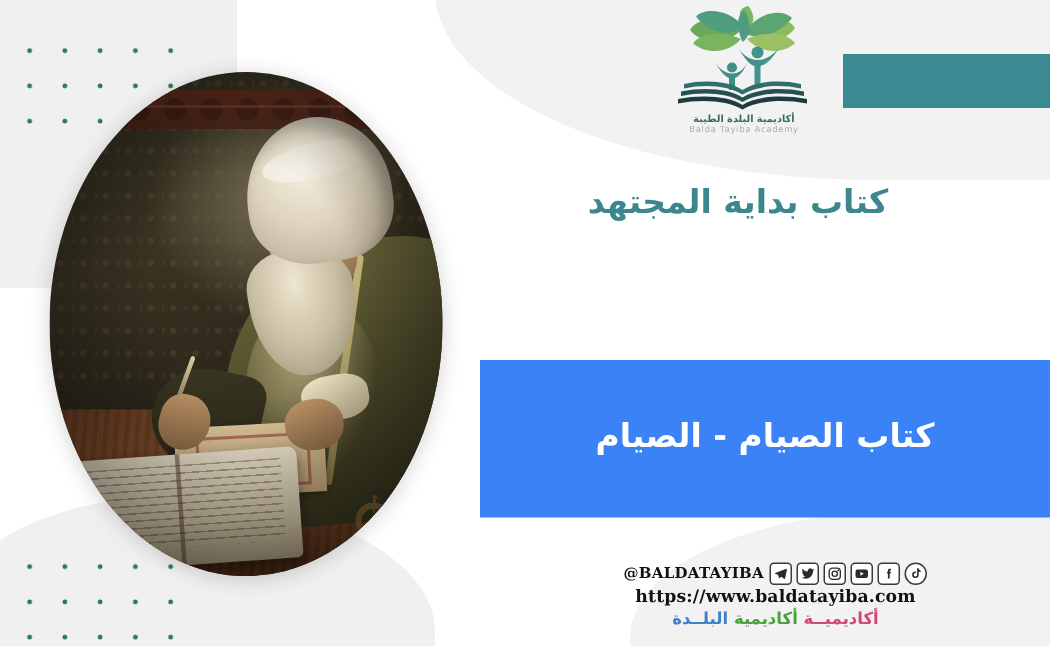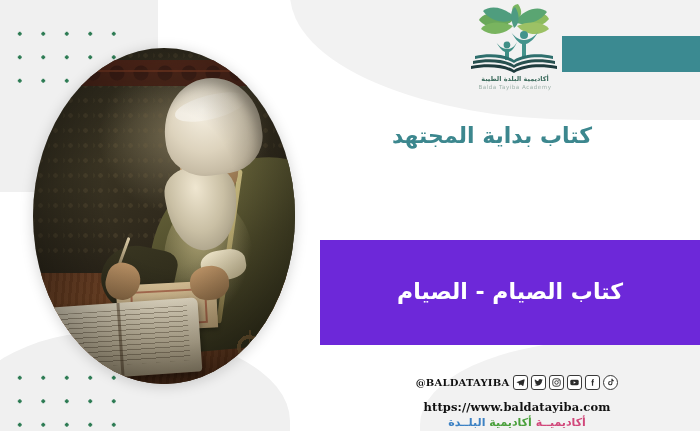--- a/index.html
+++ b/index.html
@@ -185,21 +185,21 @@
       radial-gradient(circle, rgba(0,0,0,0) 0 8px, #8a6a3c 8px 12px, rgba(0,0,0,0) 12px),
       conic-gradient(#7d5f36 0 8deg, rgba(0,0,0,0) 8deg 30deg);
     opacity:.8;
   }
   .ph-vignette{
     position:absolute;inset:0;
     background:radial-gradient(ellipse 72% 66% at 52% 42%, rgba(0,0,0,0) 35%, rgba(0,0,0,.55) 100%);
   }
 
   
-  .logo{position:absolute;left:460px;top:4px;width:110px;height:98px;text-align:center;}
+  .logo{position:absolute;left:441px;top:4px;width:110px;height:98px;text-align:center;}
   .logo svg{display:block;margin:0 auto;}
   .logo-ar{
     font-size:6.5px;color:#3b6b5c;letter-spacing:.4px;margin-top:1px;
     direction:rtl;font-weight:bold;
   }
   .logo-en{font-size:5.6px;color:#9fb3ab;letter-spacing:.5px;margin-top:.5px;}
 
   
   .accent-bar{
     position:absolute;left:562px;top:36px;width:138px;height:36px;
@@ -212,21 +212,21 @@
     direction:rtl;text-align:center;
     color:#3c878e;
     font-weight:bold;
     font-size:22px;line-height:1.26;
     letter-spacing:0px;
   }
 
   
   .subtitle-box{
     position:absolute;left:320px;top:240px;width:380px;height:105px;
-    background:#6d28d9;
+    background:#3b82f6;
     display:flex;align-items:center;justify-content:center;
   }
   .subtitle{
     direction:rtl;text-align:center;color:#ffffff;
     font-weight:bold;font-size:22px;line-height:1.38;
     padding:0 18px;
   }
 
   
   .footer{
@@ -243,21 +243,21 @@
   .social{display:flex;gap:3px;align-items:center;}
   .si{
     width:13px;height:13px;border:1.1px solid #3a3a3a;border-radius:3px;
     display:flex;align-items:center;justify-content:center;
     color:#2b2b2b;background:#fff;
   }
   .si.round{border-radius:50%;}
   .si svg{display:block;}
   .url{
     font-family:"DejaVu Serif","Liberation Serif",serif;
-    font-size:11.5px;font-weight:bold;color:#111;margin-top:10px;letter-spacing:.1px;
+    font-size:11.5px;font-weight:bold;color:#111;margin-top:0;letter-spacing:.1px;
   }
   .ar-footer{
     direction:rtl;font-size:11px;font-weight:bold;margin-top:2px;letter-spacing:.4px;
   }
   .w1{color:#d1477a;text-align:center;} .w2{color:#4aa03c;} .w3{color:#3d82c4;}
 </style>
 </head>
 <body>
 
 <div class="poster">

